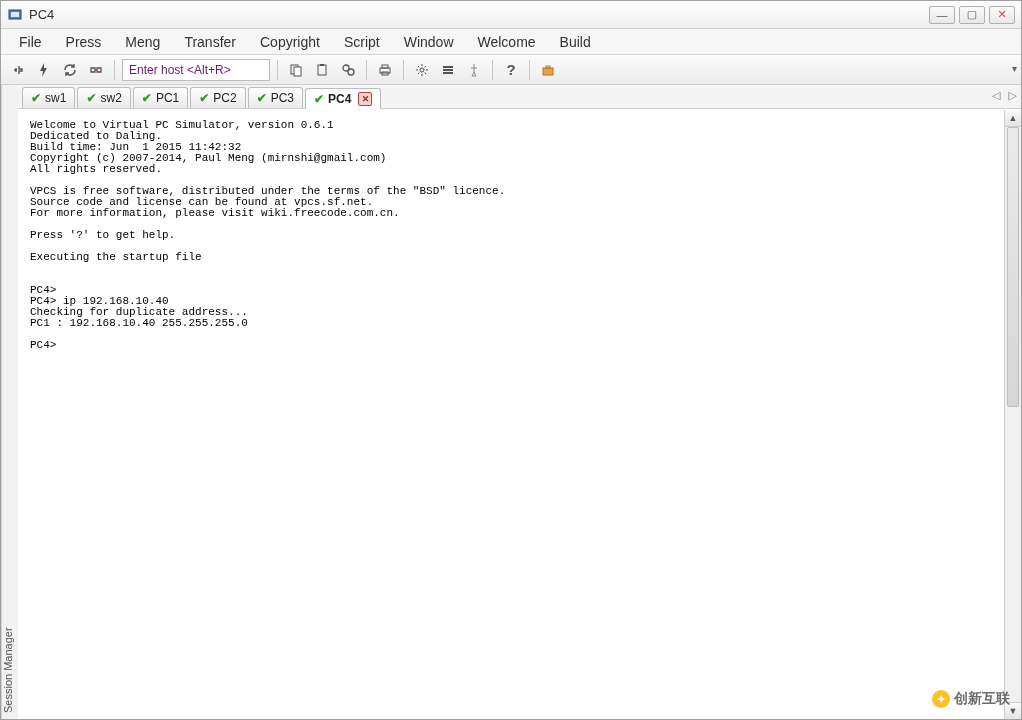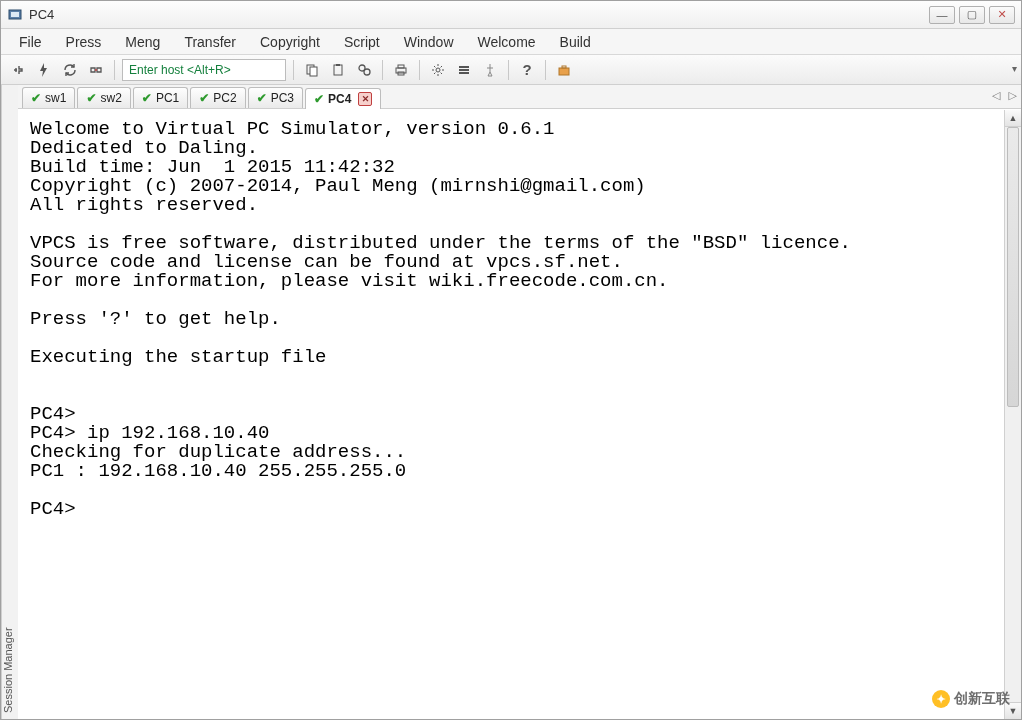--- a/index.html
+++ b/index.html
@@ -9,33 +9,33 @@
 .titlebar .app-icon { width: 16px; height: 16px; margin-right: 6px; display:inline-flex;align-items:center;justify-content:center;}
 .titlebar .title { flex: 1; font-size: 13px; color: #333; }
 .win-btns { display: flex; gap: 4px; }
 .win-btn { width: 26px; height: 18px; border: 1px solid #b0b0b0; background: linear-gradient(#fafafa,#e8e8e8); border-radius: 2px; display:flex;align-items:center;justify-content:center;font-size:11px;color:#555;}
 .win-btn.close { color:#c0504d; }
 .menubar { height: 26px; background: #f6f6f6; border-bottom: 1px solid #d8d8d8; display: flex; align-items: center; padding: 0 8px; gap: 4px; }
 .menu-item { padding: 3px 10px; font-size: 14px; color: #333; cursor: default; }
 .toolbar { height: 30px; background: linear-gradient(#fbfbfb,#ececec); border-bottom: 1px solid #cfcfcf; display: flex; align-items: center; padding: 0 6px; gap: 4px; position:relative;}
 .tbtn { width: 22px; height: 22px; display:flex;align-items:center;justify-content:center; border-radius:2px; color:#555;}
 .tsep { width:1px; height:20px; background:#c8c8c8; margin:0 3px;}
-.hostbox { height: 22px; width: 164px; border: 1px solid #bcbcbc; background:#fff; padding: 2px 6px; font-size: 12px; color:#15803d; display:flex;align-items:center;}
+.hostbox { height: 22px; width: 148px; border: 1px solid #bcbcbc; background:#fff; padding: 2px 6px; font-size: 12px; color:#701a75; display:flex;align-items:center;}
 .toolbar .dd { position:absolute; right:4px; top:8px; font-size:10px; color:#666;}
 .body-row { flex:1; display:flex; overflow:hidden;}
 .side-tab { width:17px; background:#f2f2f2; border-right:1px solid #cfcfcf; writing-mode:vertical-rl; text-orientation:mixed; font-size:11px; color:#555; padding-top:6px; text-align:left;transform:rotate(180deg);}
 .main { flex:1; display:flex; flex-direction:column; overflow:hidden;}
 .tabbar { height:24px; background:#f4f4f4; border-bottom:1px solid #cfcfcf; display:flex; align-items:flex-end; padding:0 4px; position:relative;}
 .tab { display:flex; align-items:center; gap:4px; padding:2px 8px; border:1px solid #bdbdbd; border-bottom:none; background:linear-gradient(#fefefe,#eaeaea); margin-right:2px; border-radius:3px 3px 0 0; font-size:12px; color:#222; height:21px;}
 .tab.active { background:#fff; font-weight:bold; position:relative; top:1px;}
 .tab .chk { color:#2e9a2e; font-weight:bold; font-size:12px;}
 .tab .xbtn { width:14px;height:14px;border:1px solid #c04040;background:#f6d0cc;border-radius:2px;display:flex;align-items:center;justify-content:center;font-size:9px;color:#8a2a2a;margin-left:3px;}
 .tabnav { position:absolute; right:4px; top:4px; display:flex; gap:8px; font-size:11px; color:#777;}
 .terminal-wrap { flex:1; display:flex; overflow:hidden; border-top:1px solid #fff;}
-.terminal { flex:1; background:#fff; font-family:"Courier New",monospace; font-size:19px; line-height:1.0; color:#000; padding:10px 12px; white-space:pre; overflow:auto;}
+.terminal { flex:1; background:#fff; font-family:"Courier New",monospace; font-size:11px; line-height:1.0; color:#000; padding:10px 12px; white-space:pre; overflow:auto;}
 .vscroll { width:17px; background:#f0f0f0; border-left:1px solid #d0d0d0; position:relative;}
 .vscroll .up,.vscroll .down{height:17px;display:flex;align-items:center;justify-content:center;font-size:9px;color:#555;background:linear-gradient(#fafafa,#e4e4e4);border-bottom:1px solid #cfcfcf;}
 .vscroll .down{position:absolute;bottom:0;width:100%;border-top:1px solid #cfcfcf;border-bottom:none;}
 .vscroll .thumb{position:absolute;top:17px;left:2px;right:2px;height:280px;background:linear-gradient(#eaeaea,#d6d6d6);border:1px solid #bcbcbc;border-radius:2px;}
 .watermark{position:absolute;right:12px;bottom:12px;font-size:14px;font-weight:bold;color:#555;display:flex;align-items:center;gap:4px;opacity:.85;}
 .watermark .logo{width:18px;height:18px;border-radius:50%;background:#ffb400;display:flex;align-items:center;justify-content:center;color:#fff;font-size:11px;}
 svg{display:block;}
 </style>
 </head>
 <body>

